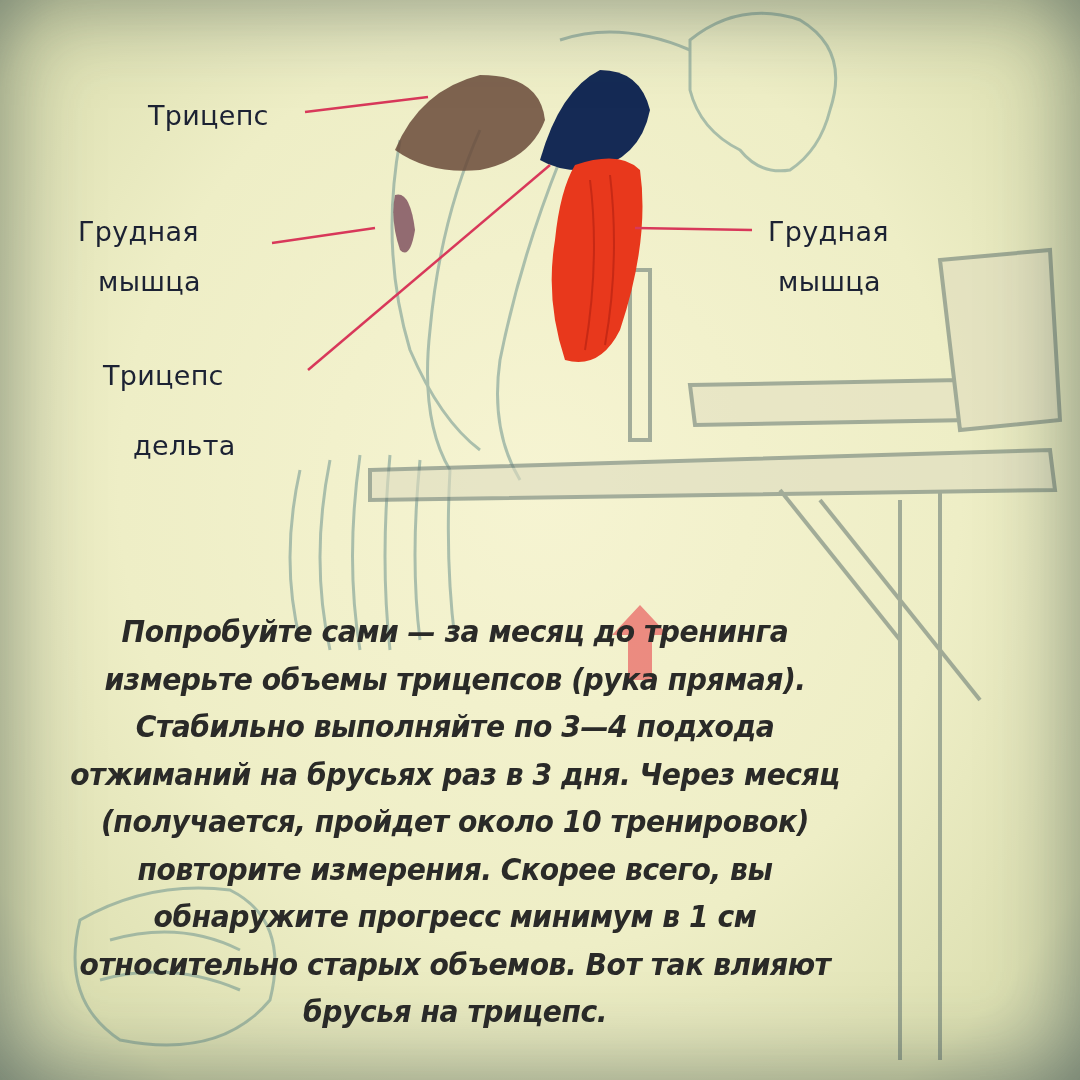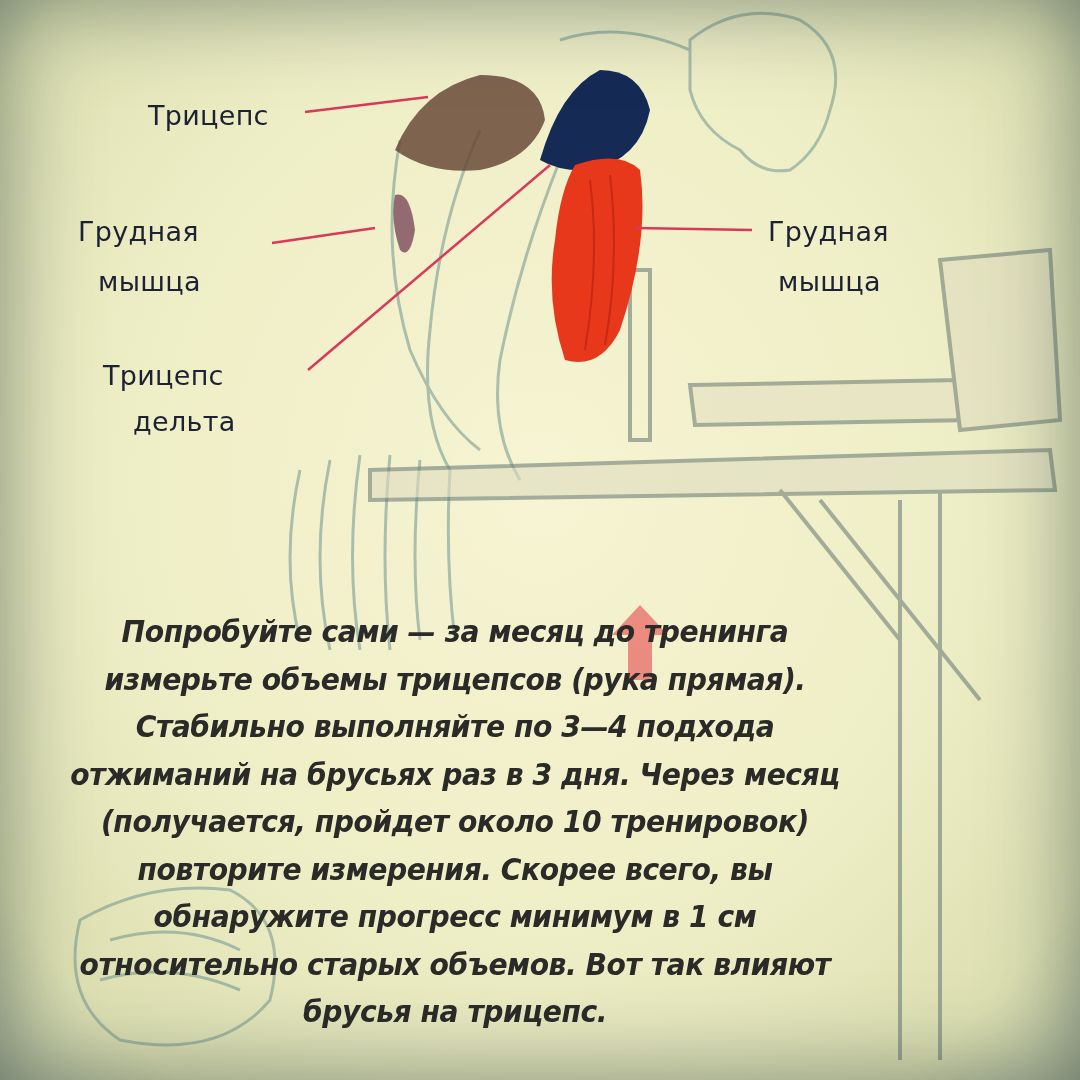--- a/index.html
+++ b/index.html
@@ -67,19 +67,19 @@
     <line x1="272" y1="243" x2="375" y2="228"></line>
     <line x1="308" y1="370" x2="550" y2="165"></line>
     <line x1="635" y1="228" x2="752" y2="230"></line>
   </g>
 </svg>
 
 <div class="label" style="left:148px;top:96px;">Трицепс</div>
 <div class="label" style="left:78px;top:212px;">Грудная</div>
 <div class="label" style="left:98px;top:262px;">мышца</div>
 <div class="label" style="left:103px;top:356px;">Трицепс</div>
-<div class="label" style="left:133px;top:402px;">дельта</div>
+<div class="label" style="left:133px;top:426px;">дельта</div>
 <div class="label" style="left:768px;top:212px;">Грудная</div>
 <div class="label" style="left:778px;top:262px;">мышца</div>
 
 <div class="caption">Попробуйте сами — за месяц до тренинга измерьте объемы трицепсов (рука прямая). Стабильно выполняйте по 3—4 подхода отжиманий на брусьях раз в 3 дня. Через месяц (получается, пройдет около 10 тренировок) повторите измерения. Скорее всего, вы обнаружите прогресс минимум в 1 см относительно старых объемов. Вот так влияют брусья на трицепс.</div>
 
 <div class="vignette"></div>
 
 </body></html>

